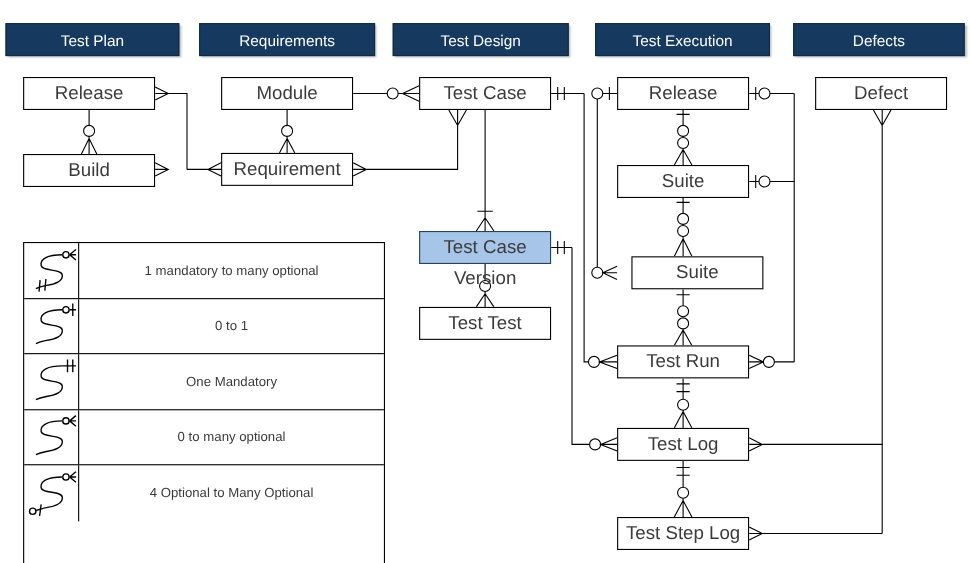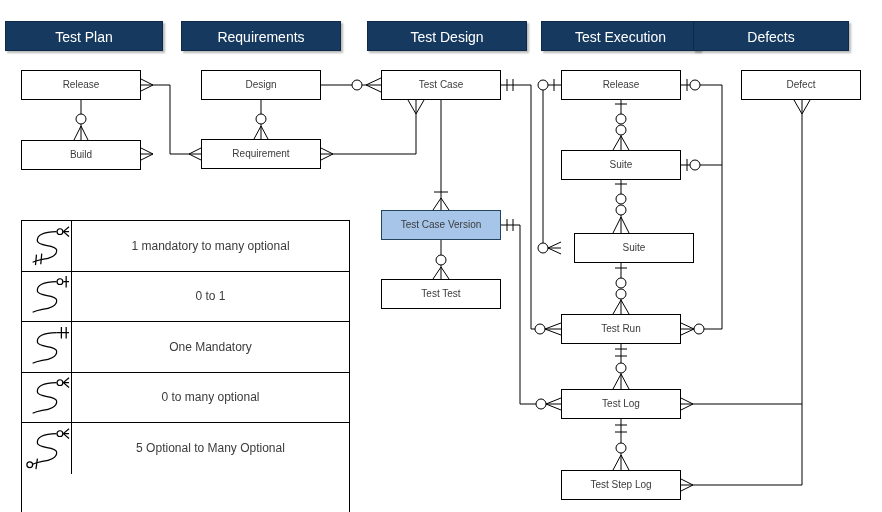--- a/index.html
+++ b/index.html
@@ -13,21 +13,21 @@
     background:var(--header-bg,#16395f);
     border:1px solid var(--header-border,#0e2a47);
     box-shadow:2px 2px 2px rgba(0,0,0,0.28);
     color:var(--header-text,#ffffff);
     font-size:14px;line-height:30px;text-align:center;
     box-sizing:border-box;
   }
   .entity{
     position:absolute;width:120px;height:30px;
     background:#ffffff;border:1px solid var(--box-stroke,#000000);
-    color:var(--text,#3b3b3b);font-size:10px;line-height:28px;text-align:center;
+    color:var(--text,#3b3b3b);font-size:17px;line-height:28px;text-align:center;
     box-sizing:border-box;z-index:2;
   }
   .entity.highlight{
     background:var(--highlight-fill,#a7c5e8);
     border:1px solid var(--highlight-stroke,#23445d);
   }
   #wires{position:absolute;left:0;top:0;z-index:1;}
   #legend{
     position:absolute;left:21px;top:202px;width:329px;height:305px;
     border:1px solid #000;box-sizing:border-box;
@@ -162,27 +162,27 @@
       <path d="M802,96 V467"></path>
       <path d="M681,380 L693,386 L681,392 M681,386 H693"></path>
       <path d="M693,386 H802"></path>
       <path d="M681,461 L693,467 L681,473 M681,467 H693"></path>
       <path d="M693,467 H802"></path>
     </g>
   </svg>
 
   <div class="hdr" style="left:5px;width:158px">Test Plan</div>
   <div class="hdr" style="left:181px;width:160px">Requirements</div>
-  <div class="hdr" style="left:367px;width:160px">Test Design</div>
+  <div class="hdr" style="left:357px;width:160px">Test Design</div>
   <div class="hdr" style="left:541px;width:159px">Test Execution</div>
-  <div class="hdr" style="left:693px;width:156px">Defects</div>
+  <div class="hdr" style="left:721px;width:156px">Defects</div>
 
   <div class="entity" style="left:21px;top:52px">Release</div>
   <div class="entity" style="left:21px;top:122px">Build</div>
-  <div class="entity" style="left:201px;top:52px">Design</div>
+  <div class="entity" style="left:201px;top:52px">Module</div>
   <div class="entity" style="left:201px;top:121px">Requirement</div>
   <div class="entity" style="left:381px;top:52px">Test Case</div>
   <div class="entity highlight" style="left:381px;top:192px">Test Case Version</div>
   <div class="entity" style="left:381px;top:261px">Test Test</div>
   <div class="entity" style="left:561px;top:52px">Release</div>
   <div class="entity" style="left:561px;top:132px">Suite</div>
   <div class="entity" style="left:574px;top:215px">Suite</div>
   <div class="entity" style="left:561px;top:296px">Test Run</div>
   <div class="entity" style="left:561px;top:371px">Test Log</div>
   <div class="entity" style="left:561px;top:452px">Test Step Log</div>
@@ -232,17 +232,17 @@
     <div class="lrow">
       <div class="lsym">
         <svg width="46" height="46" viewBox="0 0 48 48" stroke="#000" fill="none" stroke-width="1.3">
           <path d="M34 9 C20 9 13 13 14 19 C15 25 33 22 34 28 C35 34 27 37 19 38 C14 39 11 40 9 41"></path>
           <circle cx="37.5" cy="9" r="3" fill="#fff"></circle>
           <path d="M41 9 L47 4 M41 9 L47 14 M41 9 H47"></path>
           <circle cx="6" cy="41.5" r="3" fill="#fff"></circle>
           <path d="M14 35 L12.5 46"></path>
         </svg>
       </div>
-      <div class="ltext">5 Optional to Many Optional</div>
+      <div class="ltext">4 Optional to Many Optional</div>
     </div>
   </div>
 
 </div>
 
 </body></html>

